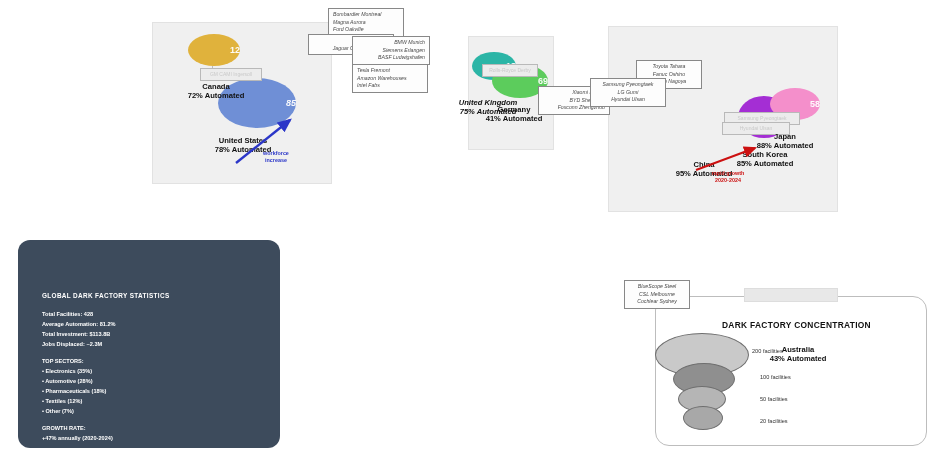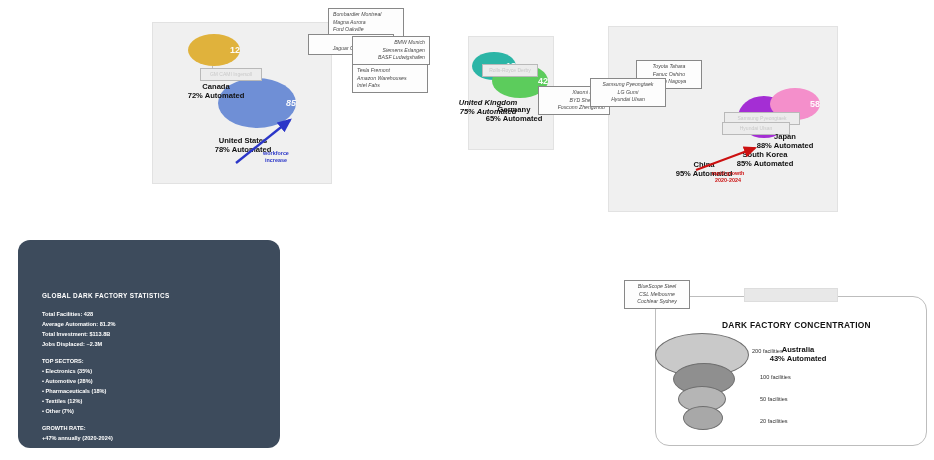--- a/index.html
+++ b/index.html
@@ -199,35 +199,35 @@
   </div>
 
   <div class="panel" style="left:468px; top:36px; width:84px; height:112px;"></div>
   <div class="panel" style="left:608px; top:26px; width:228px; height:184px;"></div>
 
   <div class="bubble" style="left:472px; top:52px; width:44px; height:28px; background:#2bb5a6;">
     <span class="bubble-value">18</span>
   </div>
 
   <div class="bubble" style="left:492px; top:64px; width:56px; height:34px; background:#5ccc5c;">
-    <span class="bubble-value">42</span>
+    <span class="bubble-value">69</span>
   </div>
 
   <div class="tip-faint" style="left:482px; top:64px; width:46px;">
     <div>Rolls-Royce Derby</div>
   </div>
 
   <div class="country-label" style="left:450px; top:98px; width:76px;font-style:italic;">
     <div>United Kingdom</div>
     <div>75% Automated</div>
   </div>
 
   <div class="country-label" style="left:478px; top:105px; width:72px;">
     <div>Germany</div>
-    <div>65% Automated</div>
+    <div>41% Automated</div>
   </div>
 
   <div class="tip" style="left:538px; top:86px; width:62px; text-align:right;">
     <div>Xiaomi Beijing</div>
     <div>BYD Shenzhen</div>
     <div>Foxconn Zhengzhou</div>
   </div>
 
 
   <div class="bubble" style="left:738px; top:96px; width:52px; height:42px; background:#a42ed4;">

